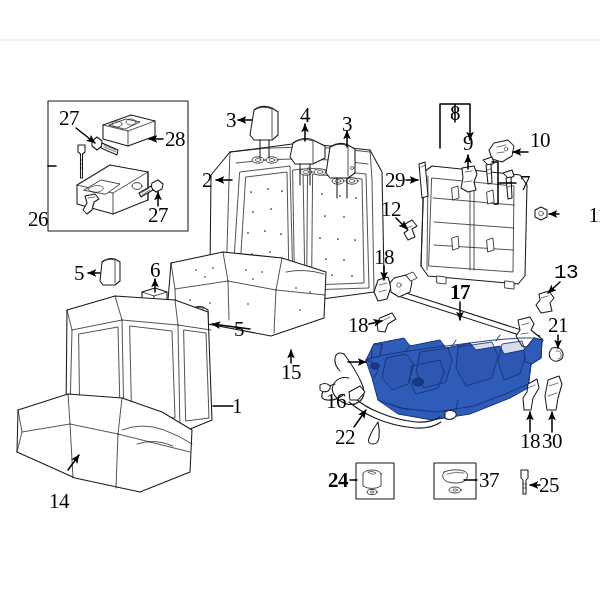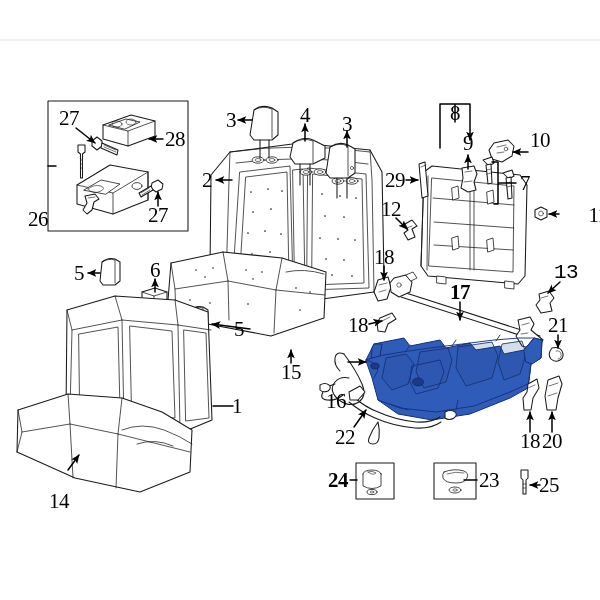--- a/index.html
+++ b/index.html
@@ -458,24 +458,24 @@
   <div class="lbl" style="left:598px;top:215px;text-align:center;">11</div>
   <div class="lbl" style="left:391px;top:209px;">12</div>
   <div class="lbl" style="left:566px;top:272px;font-family:Liberation Mono, monospace;">13</div>
   <div class="lbl" style="left:59px;top:481px;margin-top:20px;">14</div>
   <div class="lbl" style="left:291px;top:372px;">15</div>
   <div class="lbl" style="left:336px;top:362px;margin-top:39px;">16</div>
   <div class="lbl" style="left:460px;top:292px;font-weight:bold;">17</div>
   <div class="lbl" style="left:358px;top:325px;">18</div>
   <div class="lbl" style="left:530px;top:441px;">18</div>
   <div class="lbl" style="left:384px;top:257px;">18</div>
-  <div class="lbl" style="left:552px;top:441px;">20</div>
+  <div class="lbl" style="left:552px;top:441px;">30</div>
   <div class="lbl" style="left:558px;top:325px;">21</div>
   <div class="lbl" style="left:345px;top:437px;">22</div>
-  <div class="lbl" style="left:489px;top:480px;">23</div>
+  <div class="lbl" style="left:489px;top:480px;">37</div>
   <div class="lbl" style="left:338px;top:480px;font-weight:bold;">24</div>
   <div class="lbl" style="left:549px;top:485px;">25</div>
   <div class="lbl" style="left:38px;top:171px;margin-top:48px;">26</div>
   <div class="lbl" style="left:69px;top:118px;">27</div>
   <div class="lbl" style="left:158px;top:215px;">27</div>
   <div class="lbl" style="left:175px;top:139px;">28</div>
   <div class="lbl" style="left:395px;top:180px;text-align:center;">29</div>
 
 </div>
 

